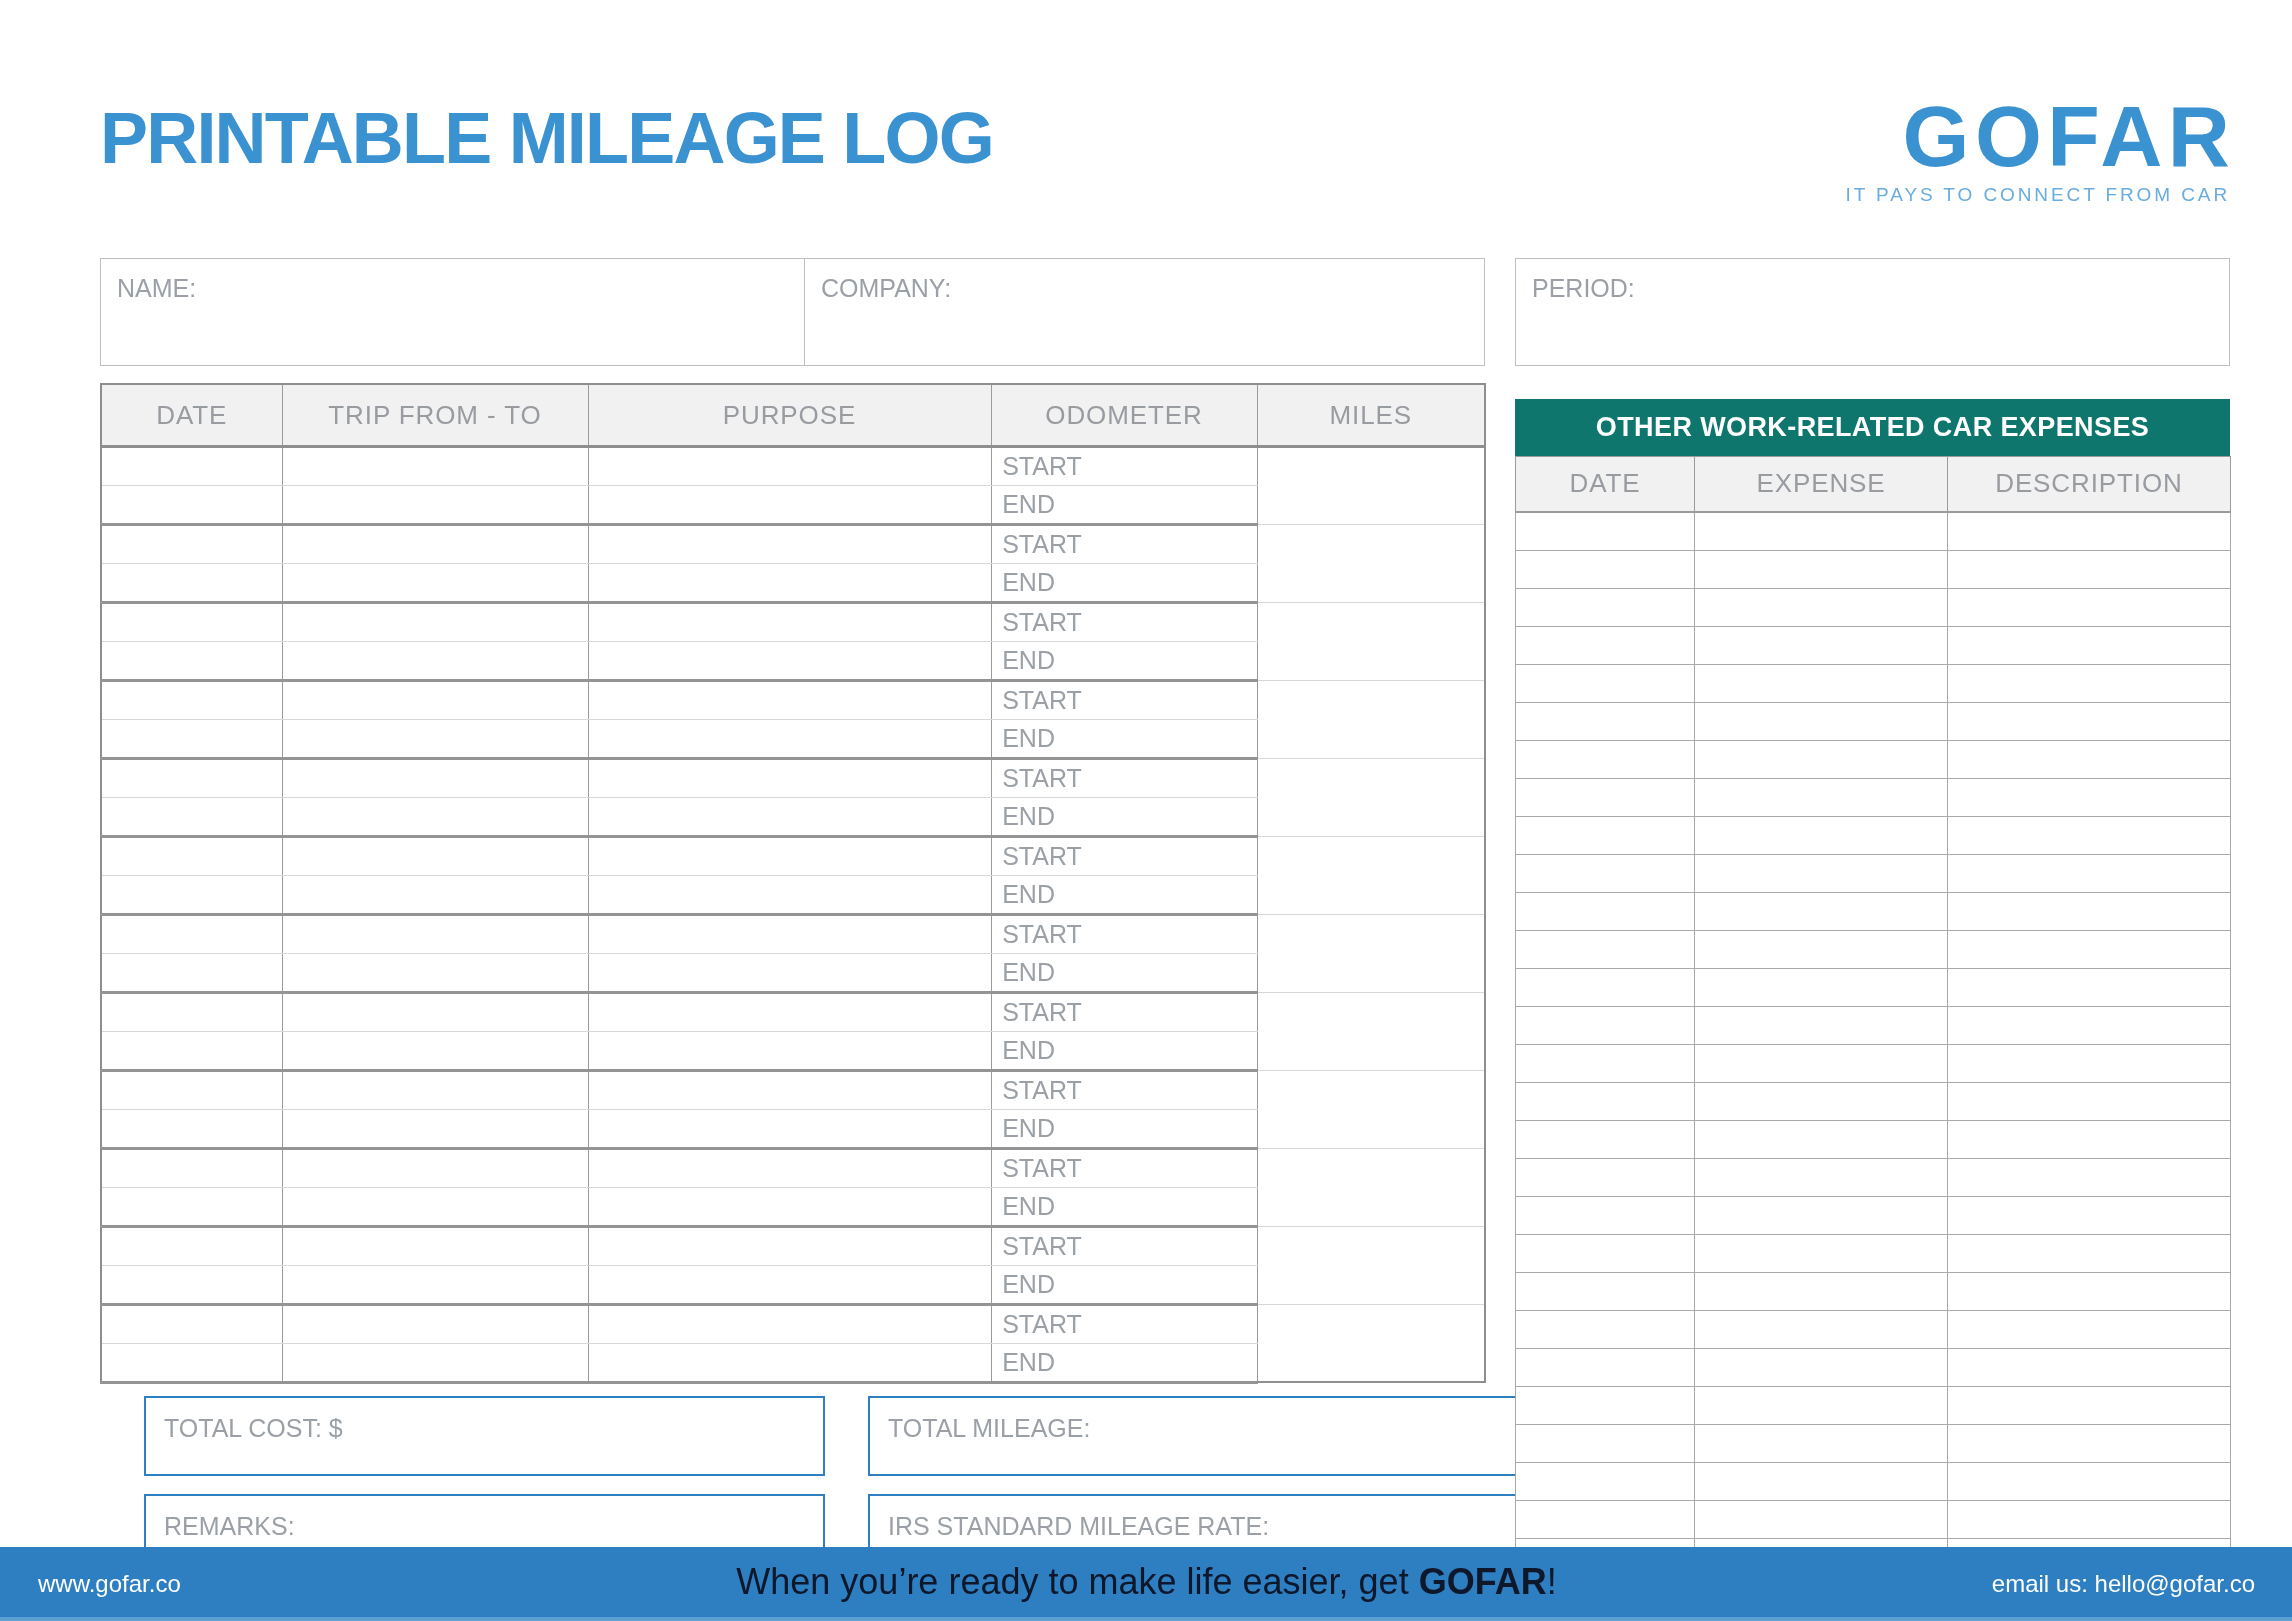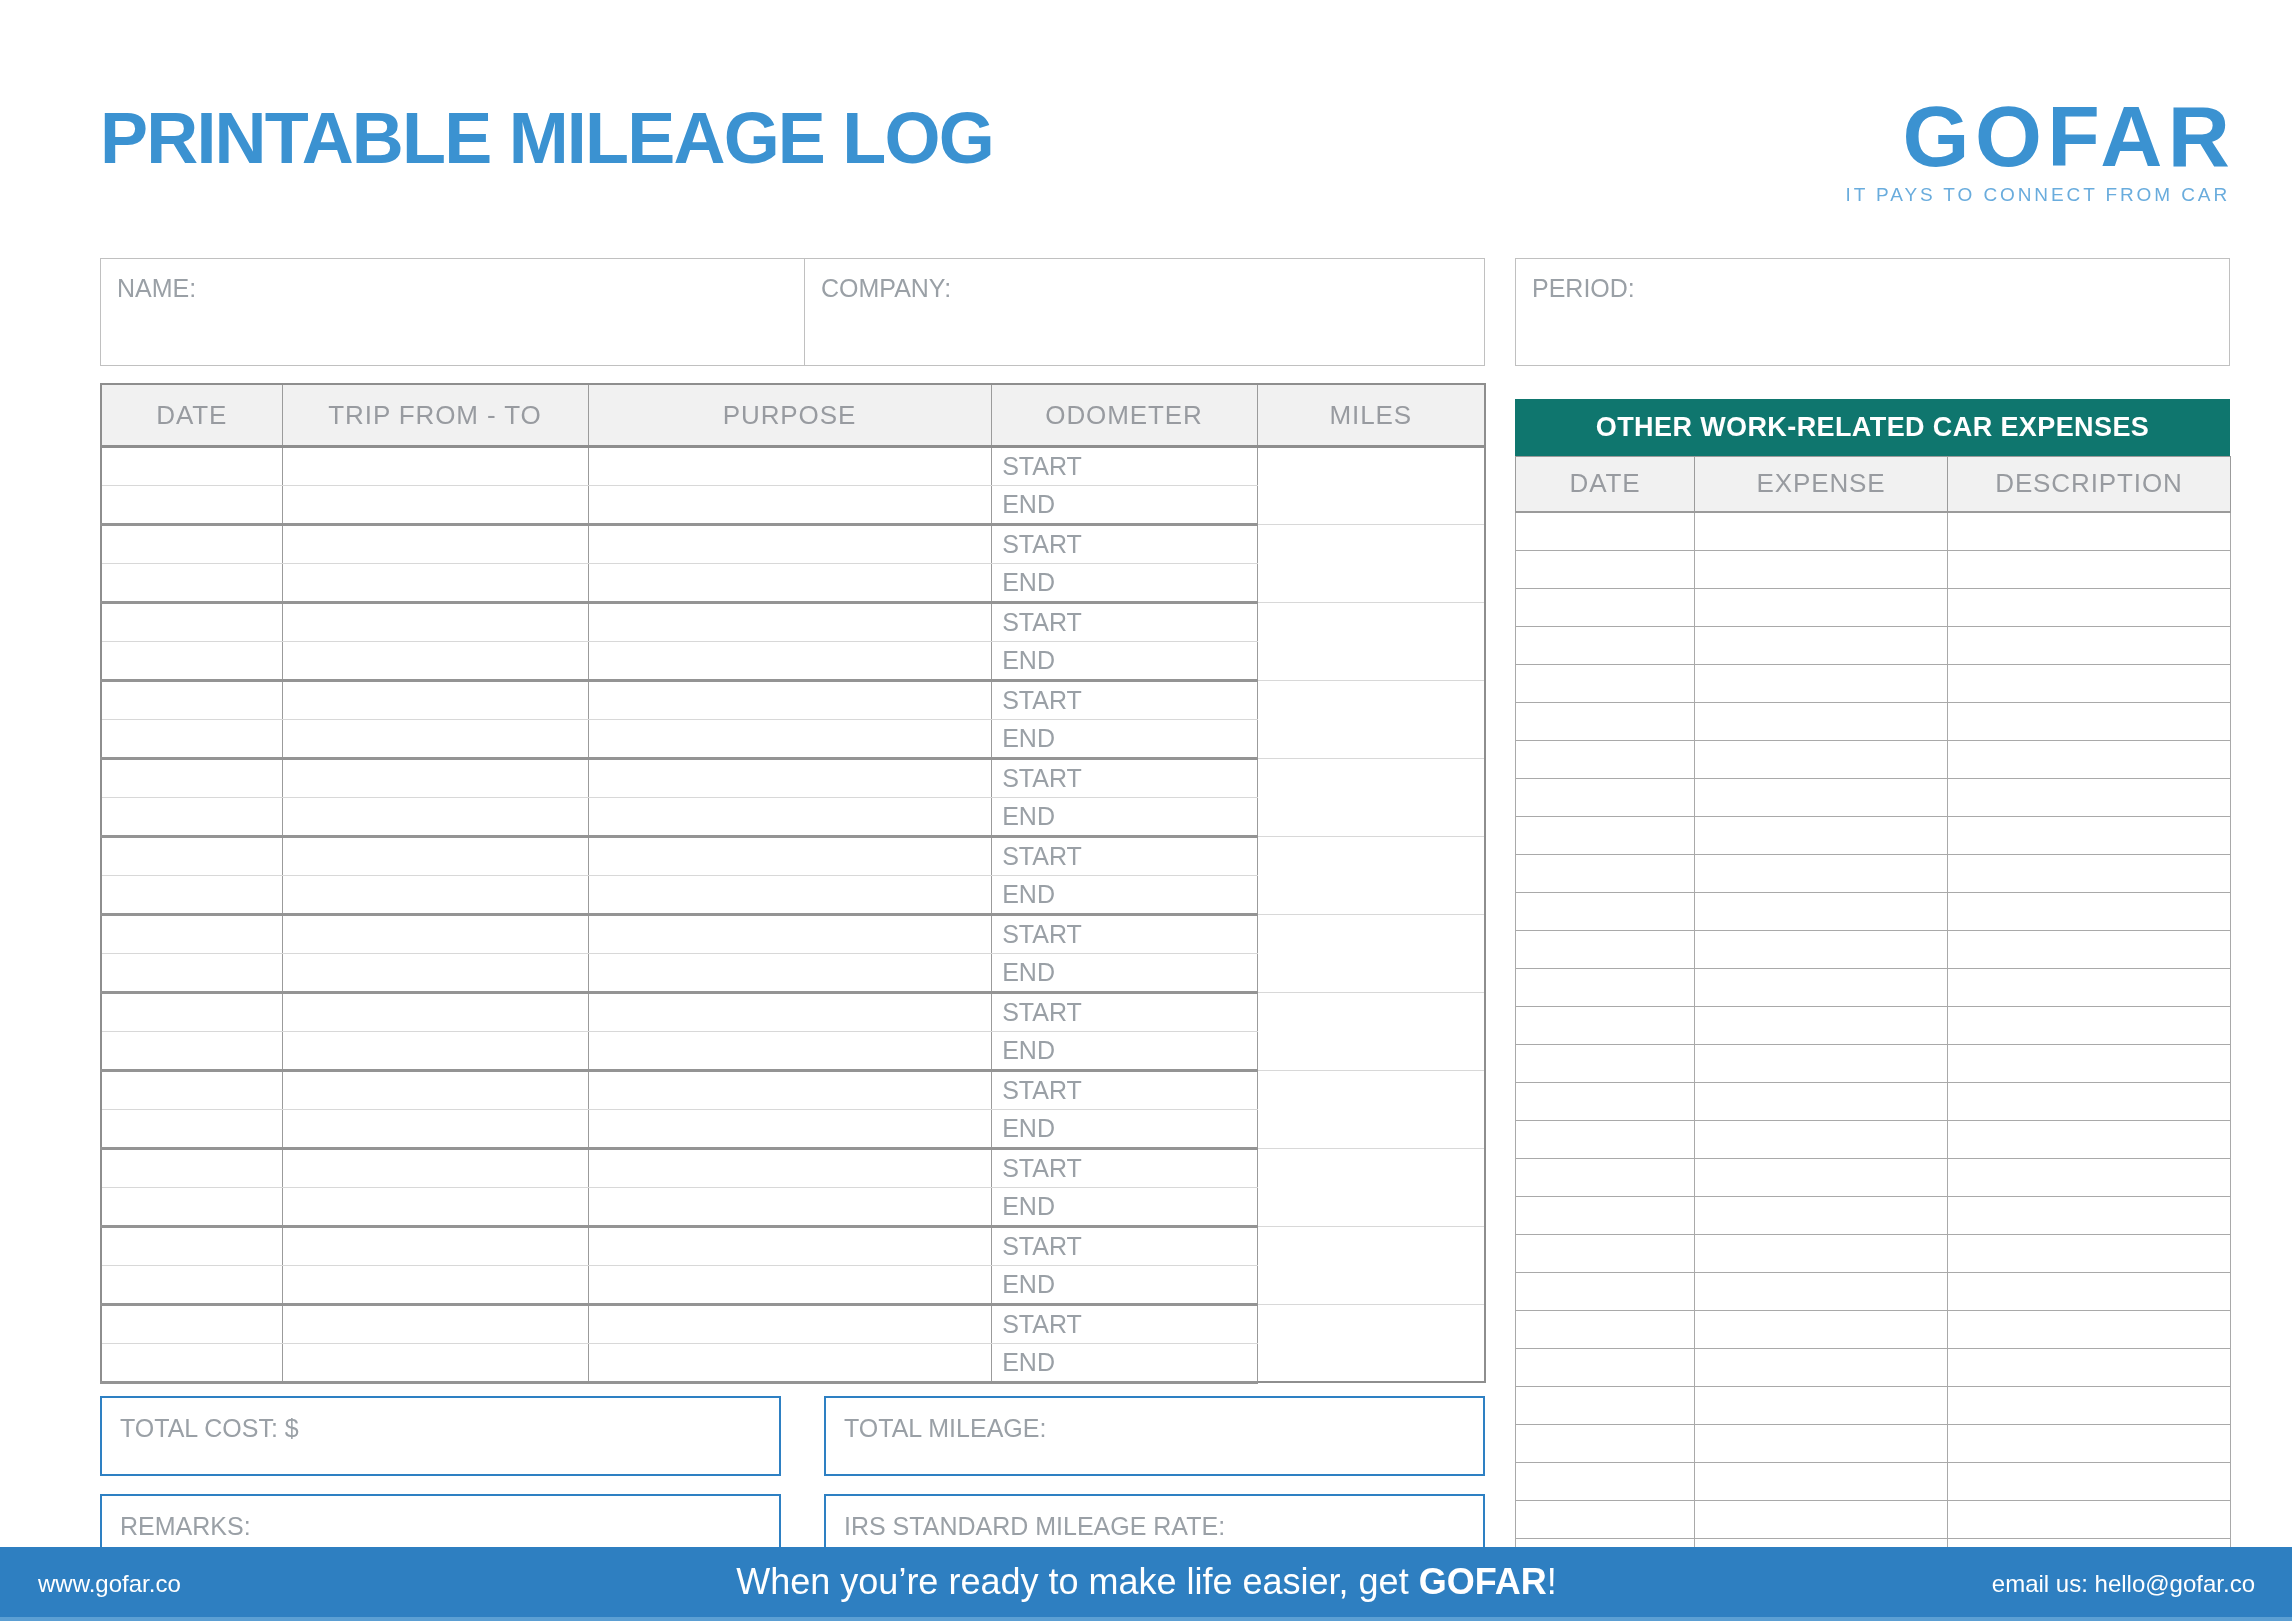--- a/index.html
+++ b/index.html
@@ -53,34 +53,34 @@
   .expenses-table th{
     background:#f1f1f1;height:56px;box-sizing:border-box;
     border:1.8px solid #9b9b9b;border-bottom:2.7px solid #9b9b9b;
     font-size:26px;font-weight:400;letter-spacing:0.9px;color:#989ba0;text-align:center;
   }
   .expenses-table td{padding:0;height:37px;background:#fff;
     border:1.8px solid #a9a9a9;}
   
   .summary-grid{
     margin-top:12.5px;display:grid;
-    grid-template-columns:681px 661px;column-gap:43px;row-gap:18px;
+    grid-template-columns:681px 661px;column-gap:43px;row-gap:18px;margin-left:44px;
   }
   .summary-box{border:2.7px solid #2e80c3;box-sizing:border-box;background:#fff;}
   .summary-box .lbl{display:block;padding:16px 0 0 18px;font-size:25px;color:#9aa0a6;}
   .sb-r1{height:80px;}
   .sb-r2{height:98px;}
   
   .footer{
     position:absolute;left:0;bottom:0;width:2293px;height:75px;
     background:#2e7fc1;border-bottom:5.4px solid #5b9fd3;box-sizing:border-box;
     display:flex;align-items:center;
   }
   .footer-left{position:absolute;left:38px;top:23px;font-size:24px;color:#ffffff;}
-  .footer-center{position:absolute;left:0;right:0;top:14.3px;text-align:center;font-size:36px;color:#ffffff;}
+  .footer-center{position:absolute;left:0;right:0;top:14.3px;text-align:center;font-size:36px;color:#0f172a;}
   .footer-center .brand{font-weight:800;}
   .footer-right{position:absolute;right:38px;top:23px;font-size:24px;color:#ffffff;}
 </style>
 </head>
 <body>
 
 <div class="page">
 
   <div class="topbar">
     <div class="page-title">PRINTABLE MILEAGE LOG</div>

